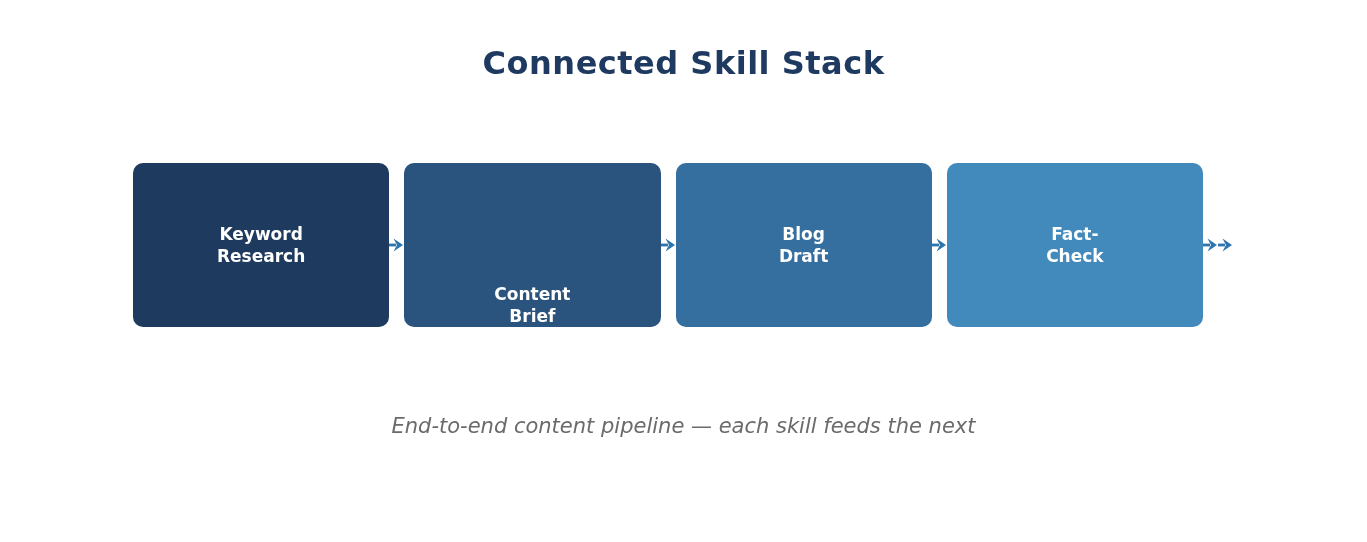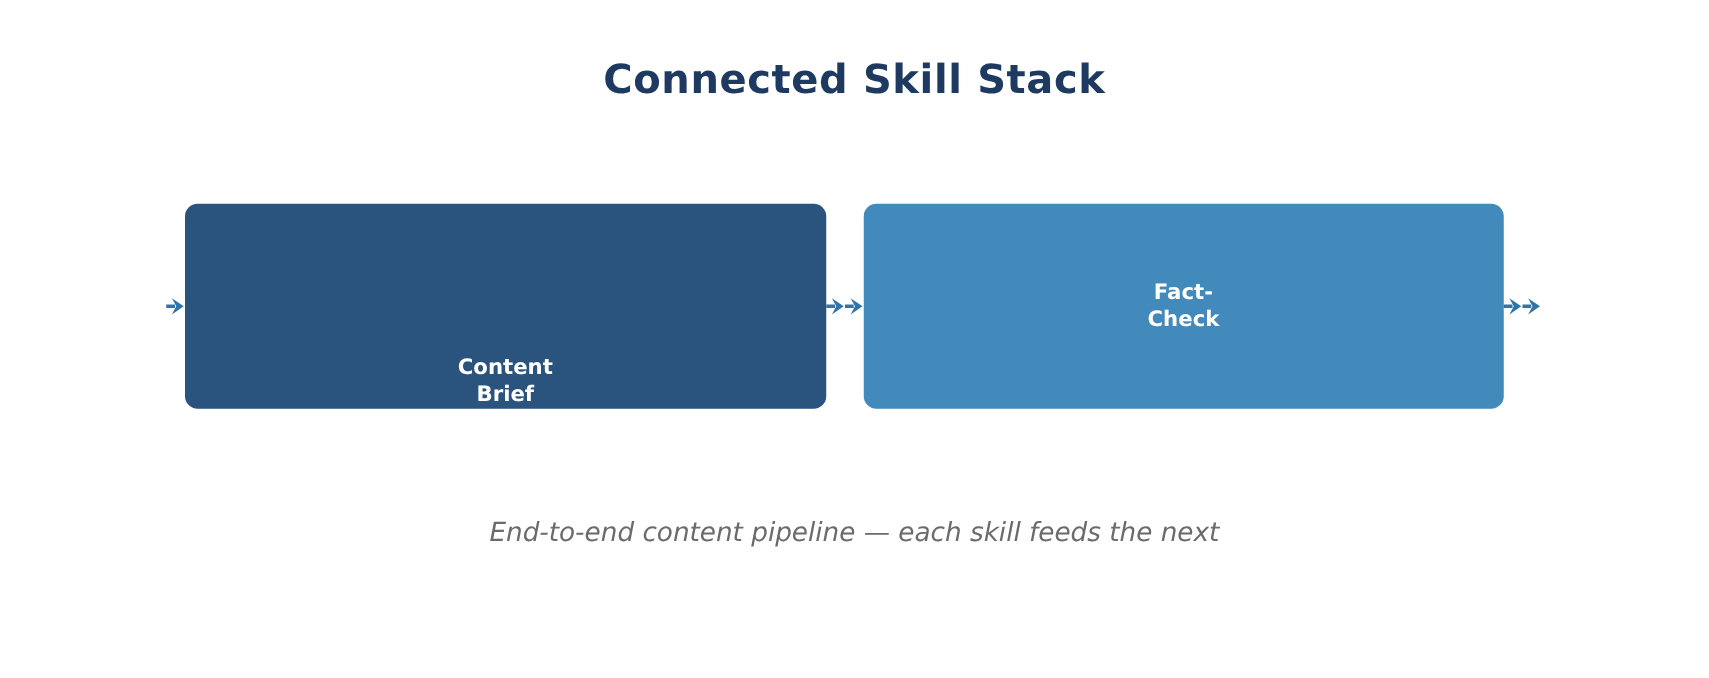--- a/index.html
+++ b/index.html
@@ -57,35 +57,43 @@
     font-size: 21px;
     color: var(--caption-color, #6b6b6b);
   }
 </style>
 </head>
 <body style="--title-color: #1f3a60; --caption-color: #6b6b6b; --arrow-color: #2e74ad; background: rgb(255, 255, 255);">
 
 <div class="title">Connected Skill Stack</div>
 
 <div class="pipeline">
+  <div class="stage" style="background: rgb(30, 58, 94); color: rgb(255, 255, 255);">
+    <span>Keyword
+Research</span>
+  </div>
   <div class="arrow">
     <svg width="15" height="14" viewBox="0 0 15 14">
       <rect x="0" y="5.6" width="7" height="2.8"></rect>
       <polygon points="4.5,0.5 14,7 4.5,13.5 8,7"></polygon>
     </svg>
   </div>
   <div class="stage" style="background: rgb(42, 83, 125); color: rgb(255, 255, 255); align-items: flex-end;">
     <span>Content
 Brief</span>
   </div>
   <div class="arrow">
     <svg width="15" height="14" viewBox="0 0 15 14">
       <rect x="0" y="5.6" width="7" height="2.8"></rect>
       <polygon points="4.5,0.5 14,7 4.5,13.5 8,7"></polygon>
     </svg>
+  </div>
+  <div class="stage" style="background: rgb(53, 111, 159); color: rgb(255, 255, 255);">
+    <span>Blog
+Draft</span>
   </div>
   <div class="arrow">
     <svg width="15" height="14" viewBox="0 0 15 14">
       <rect x="0" y="5.6" width="7" height="2.8"></rect>
       <polygon points="4.5,0.5 14,7 4.5,13.5 8,7"></polygon>
     </svg>
   </div>
   <div class="stage" style="background: rgb(67, 138, 188); color: rgb(255, 255, 255);">
     <span>Fact-
 Check</span>

